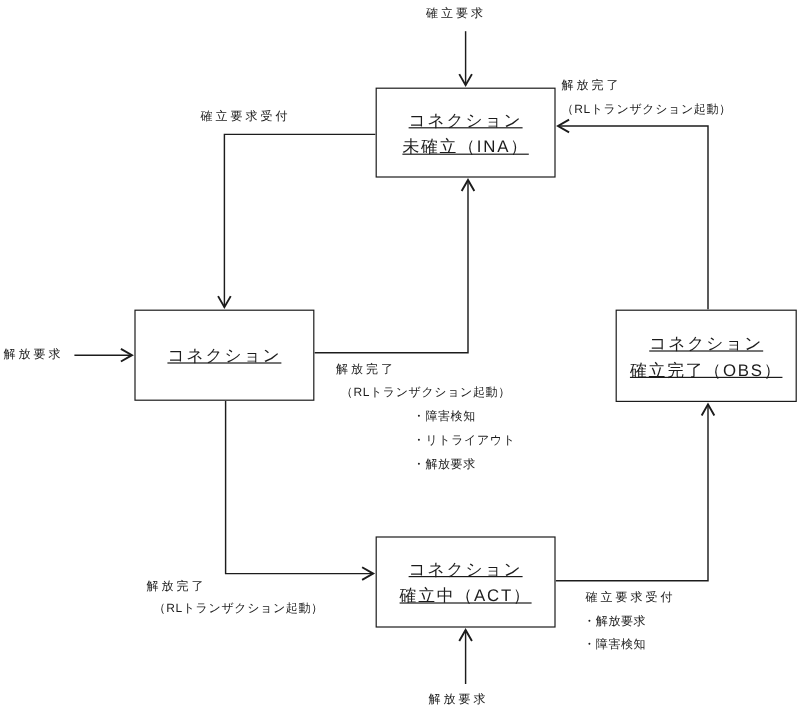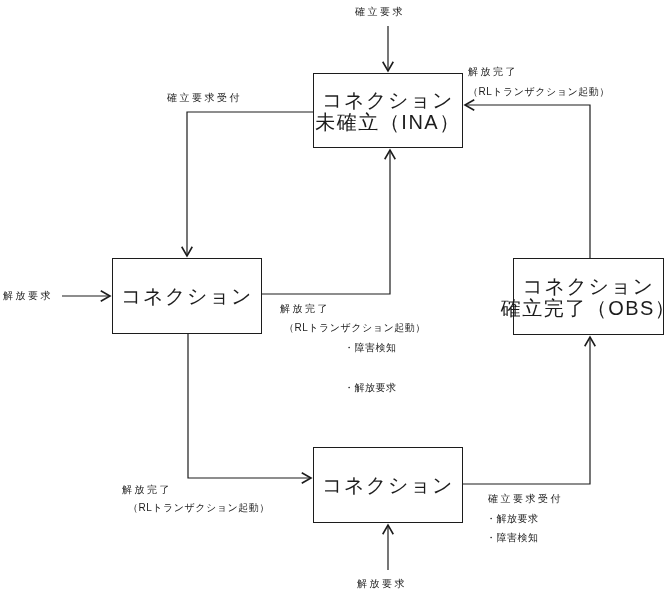--- a/index.html
+++ b/index.html
@@ -22,25 +22,26 @@
   #arrowhead path{fill:none;stroke:var(--line);stroke-width:1.2px;}
 
   .state-box{
     position:absolute;
     box-sizing:border-box;
     border:1.5px solid var(--line);
     background:var(--boxbg);
     display:flex;flex-direction:column;
     align-items:center;justify-content:center;
     gap:4px;
-    font-size:20px;
+    font-size:14px;
     letter-spacing:1.5px;
     line-height:18px;
     white-space:nowrap;
     text-align:center;
+    text-decoration:underline;
   }
   .box-ina{left:313px;top:73px;width:150px;height:75px;}
   .box-bid{left:112px;top:258px;width:150px;height:76px;}
   .box-obs{left:513px;top:258px;width:151px;height:77px;}
   .box-act{left:313px;top:447px;width:150px;height:76px;}
 
   .lbl{
     position:absolute;
     font-size:10px;
     letter-spacing:2.5px;
@@ -76,31 +77,33 @@
   </div>
   <div class="state-box box-bid">
     <span>コネクション</span>
   </div>
   <div class="state-box box-obs">
     <span>コネクション</span>
     <span>確立完了（OBS）</span>
   </div>
   <div class="state-box box-act">
     <span>コネクション</span>
+    <span>確立中（ACT）</span>
   </div>
 
   <div class="lbl" style="left:355px;top:4px;">確立要求</div>
 
   <div class="lbl" style="left:167px;top:90px;">確立要求受付</div>
 
   <div class="lbl" style="left:3px;top:288px;">解放要求</div>
 
   <div class="lbl" style="left:280px;top:301px;">解放完了</div>
   <div class="lbl small-sp" style="left:284px;top:320px;">（RLトランザクション起動）</div>
   <div class="lbl small-sp" style="left:344px;top:340px;">・障害検知</div>
+  <div class="lbl small-sp" style="left:344px;top:360px;">・リトライアウト</div>
   <div class="lbl small-sp" style="left:344px;top:380px;">・解放要求</div>
 
   <div class="lbl" style="left:122px;top:482px;">解放完了</div>
   <div class="lbl small-sp" style="left:128px;top:500px;">（RLトランザクション起動）</div>
 
   <div class="lbl" style="left:357px;top:576px;">解放要求</div>
 
   <div class="lbl" style="left:488px;top:491px;">確立要求受付</div>
   <div class="lbl small-sp" style="left:486px;top:511px;">・解放要求</div>
   <div class="lbl small-sp" style="left:486px;top:530px;">・障害検知</div>

